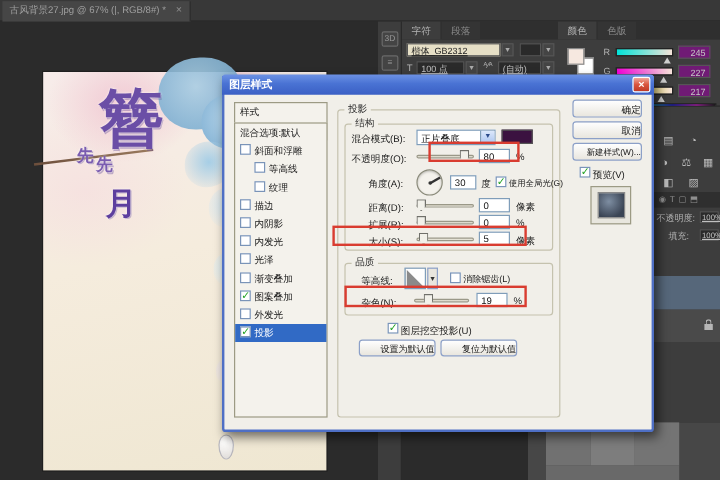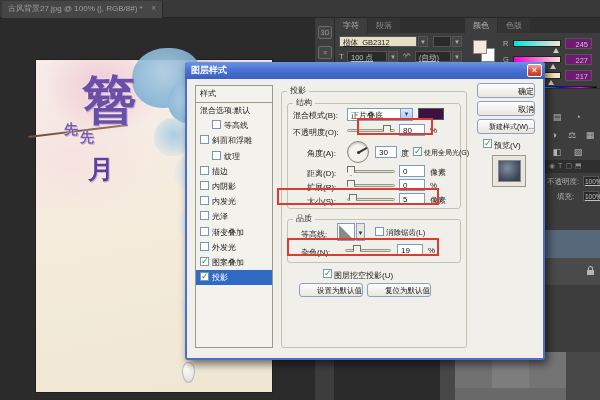--- a/index.html
+++ b/index.html
@@ -102,21 +102,21 @@
   .lockico::before { content:""; position:absolute; left:1px; top:-4px; width:3px; height:3px;
       border:1px solid #b5b5b5; border-bottom:none; border-radius:3px 3px 0 0; }
 </style>
 </head>
 <body>
 
 <div class="stage">
 
   <div class="abs topbar">
     <div class="doc-tab">
-      <span>古风背景27.jpg @ 100% (|, RGB/8#) *</span>
+      <span>古风背景27.jpg @ 67% (|, RGB/8#) *</span>
       <span class="tclose">×</span>
     </div>
   </div>
 
   <div class="abs canvas-img">
     <div class="blob" style="left:96px;top:-12px;width:70px;height:60px;background:radial-gradient(circle at 45% 40%,#aacfe4,#7fb0d2 70%,rgba(127,176,210,0) 100%);opacity:.9;"></div>
     <div class="blob" style="left:132px;top:18px;width:52px;height:46px;background:radial-gradient(circle at 50% 45%,#bcd9ec,#8cb8d8 75%,rgba(140,184,216,0) 100%);"></div>
     <div class="blob" style="left:118px;top:58px;width:40px;height:38px;background:radial-gradient(circle at 50% 45%,#a6cee6,rgba(166,206,230,0) 90%);"></div>
     <div class="blob" style="left:138px;top:96px;width:34px;height:34px;background:radial-gradient(circle at 50% 45%,#cfe4f0,rgba(207,228,240,0) 90%);"></div>
     <div class="blob" style="left:142px;top:150px;width:26px;height:28px;background:radial-gradient(circle at 50% 45%,#d8ebf4,rgba(216,235,244,0) 95%);"></div>
@@ -209,30 +209,30 @@
     <div class="dtitle">
       <span>图层样式</span>
       <div class="dclose">×</div>
     </div>
 
     <div class="sunken-list" style="left:8px;top:22px;width:78px;height:32px;">
       <div class="dlg-txt" style="left:4px;top:2px;">样式</div>
     </div>
     <div class="sunken-list" style="left:8px;top:39px;width:78px;height:246px;">
       <div class="st-item"><span>混合选项:默认</span></div>
+      <div class="st-item"><span class="cb"></span><span>斜面和浮雕</span></div>
       <div class="st-item st-ind"><span class="cb"></span><span>等高线</span></div>
-      <div class="st-item"><span class="cb"></span><span>斜面和浮雕</span></div>
       <div class="st-item st-ind"><span class="cb"></span><span>纹理</span></div>
       <div class="st-item"><span class="cb"></span><span>描边</span></div>
       <div class="st-item"><span class="cb"></span><span>内阴影</span></div>
       <div class="st-item"><span class="cb"></span><span>内发光</span></div>
       <div class="st-item"><span class="cb"></span><span>光泽</span></div>
       <div class="st-item"><span class="cb"></span><span>渐变叠加</span></div>
+      <div class="st-item"><span class="cb on"></span><span>图案叠加</span></div>
       <div class="st-item"><span class="cb"></span><span>外发光</span></div>
-      <div class="st-item"><span class="cb on"></span><span>图案叠加</span></div>
       <div class="st-item sel"><span class="cb on"></span><span>投影</span></div>
     </div>
 
     <div class="gbox" style="left:94px;top:28px;width:186px;height:257px;"></div>
     <div class="gbox-label" style="left:100px;top:22px;">投影</div>
 
     <div class="gbox" style="left:100px;top:40px;width:174px;height:106px;"></div>
     <div class="gbox-label" style="left:106px;top:34px;">结构</div>
 
     <div class="dlg-txt" style="left:106px;top:47px;">混合模式(B):</div>

